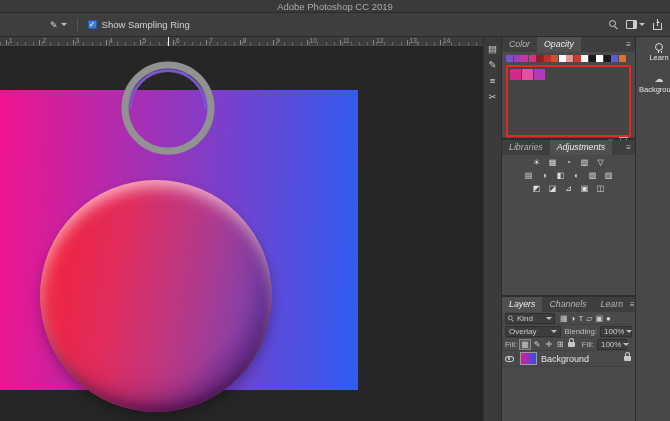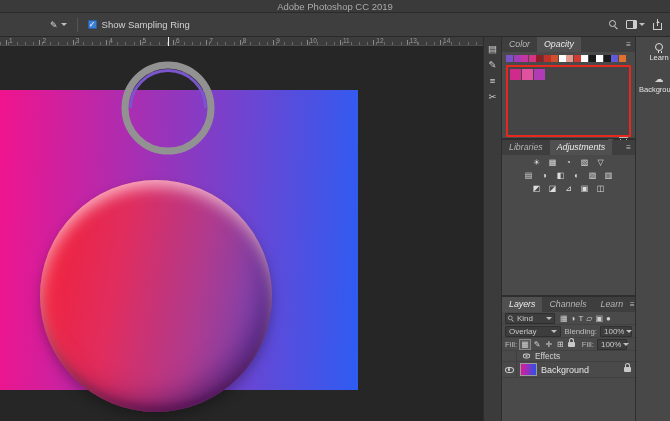--- a/index.html
+++ b/index.html
@@ -287,26 +287,20 @@
       </div>
       <span class="padlock"></span>
       <span class="val-label" style="margin-left:4px;">Fill:</span>
       <div class="selectbox" style="width:30px;">
         <span>100%</span>
         <span class="chev"></span>
       </div>
     </div>
 
 
-    <div class="sub-row">
-      <div class="eye-cell" style="border-right:1px solid #3f3f3f;"></div>
-      <div class="gap6"></div>
-      <span class="eye"></span>
-      <span style="margin-left:4px;">Effects</span>
-    </div>
 
 
     <div class="layer-row" style="height:16px;">
       <div class="eye-cell">
           <span class="eye"></span>
         </div>
       <div class="thumb" style="background: linear-gradient(90deg, rgb(224, 24, 154), rgb(46, 80, 232));"></div>
       <div class="lname">Background</div>
       <div class="badges">
         <span class="padlock"></span>

